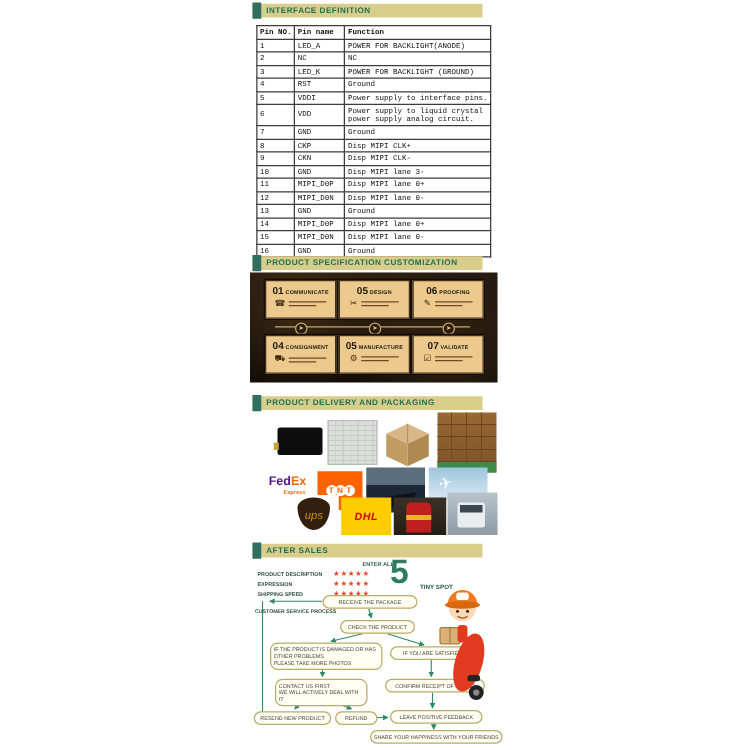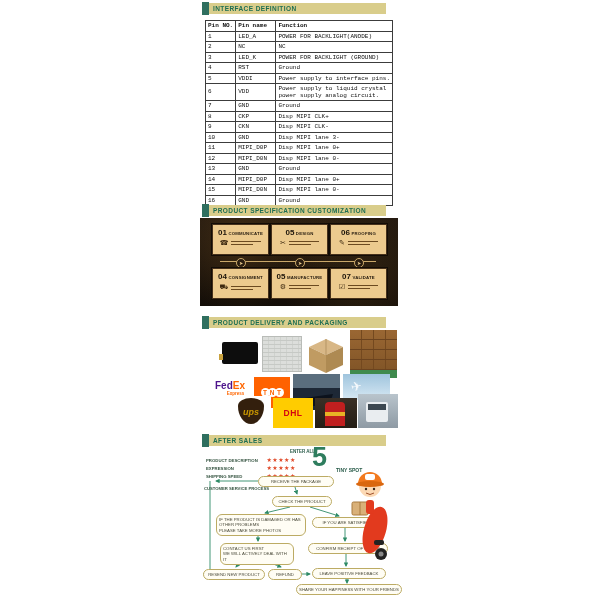--- a/index.html
+++ b/index.html
@@ -68,23 +68,23 @@
          line-height:9px;text-align:center;margin:0 -1px;font-weight:bold;}
   .ship{left:91px;top:0;width:47px;height:36px;background:linear-gradient(#5a6e7e 0 40%,#1d2836 40%);}
   .ship i{position:absolute;left:6px;bottom:4px;width:34px;height:12px;background:#0c121c;
           clip-path:polygon(0 40%,100% 0,88% 100%,8% 100%);}
   .plane{left:141px;top:0;width:47px;height:26px;background:linear-gradient(#9fc4dd,#d8e9f4);}
   .plane i{position:absolute;left:8px;top:5px;color:#f4f8fb;font-size:13px;transform:rotate(-12deg);font-style:normal;}
   .ups{left:29px;top:22px;width:40px;height:32px;background:#fff;}
   .ups i{position:absolute;left:7px;top:2px;width:26px;height:26px;background:#331f0d;
          border-radius:13px 13px 13px 13px/8px 8px 18px 18px;}
   .ups b{position:absolute;left:0;width:40px;top:11px;text-align:center;color:#c99700;
-         font-size:9px;font-style:italic;font-weight:bold;}
+         font-size:9px;font-style:italic;font-weight:normal;}
   .dhl{left:71px;top:24px;width:40px;height:30px;background:#ffcc00;display:flex;align-items:center;justify-content:center;}
-  .dhl b{color:#d40511;font-size:8.5px;font-weight:bold;letter-spacing:.5px;}
+  .dhl b{color:#d40511;font-size:8.5px;font-style:italic;font-weight:bold;letter-spacing:.5px;}
   .train{left:113px;top:24px;width:42px;height:30px;background:linear-gradient(#3a3026,#241d15);}
   .train i{position:absolute;left:10px;top:4px;width:20px;height:24px;background:#c01f1f;border-radius:4px 4px 0 0;}
   .train em{position:absolute;left:10px;top:14px;width:20px;height:4px;background:#e8b325;}
   .truck{left:156px;top:20px;width:40px;height:34px;background:linear-gradient(#b9c4cc,#8e9aa4);}
   .truck i{position:absolute;left:8px;top:8px;width:22px;height:20px;background:#e9edf0;border-radius:2px;}
   .truck em{position:absolute;left:10px;top:10px;width:18px;height:6px;background:#3c4750;}
 
   
   .after{position:absolute;left:0;top:448px;width:196px;height:152px;}
   .rating-row{position:absolute;left:4px;height:8px;white-space:nowrap;}

